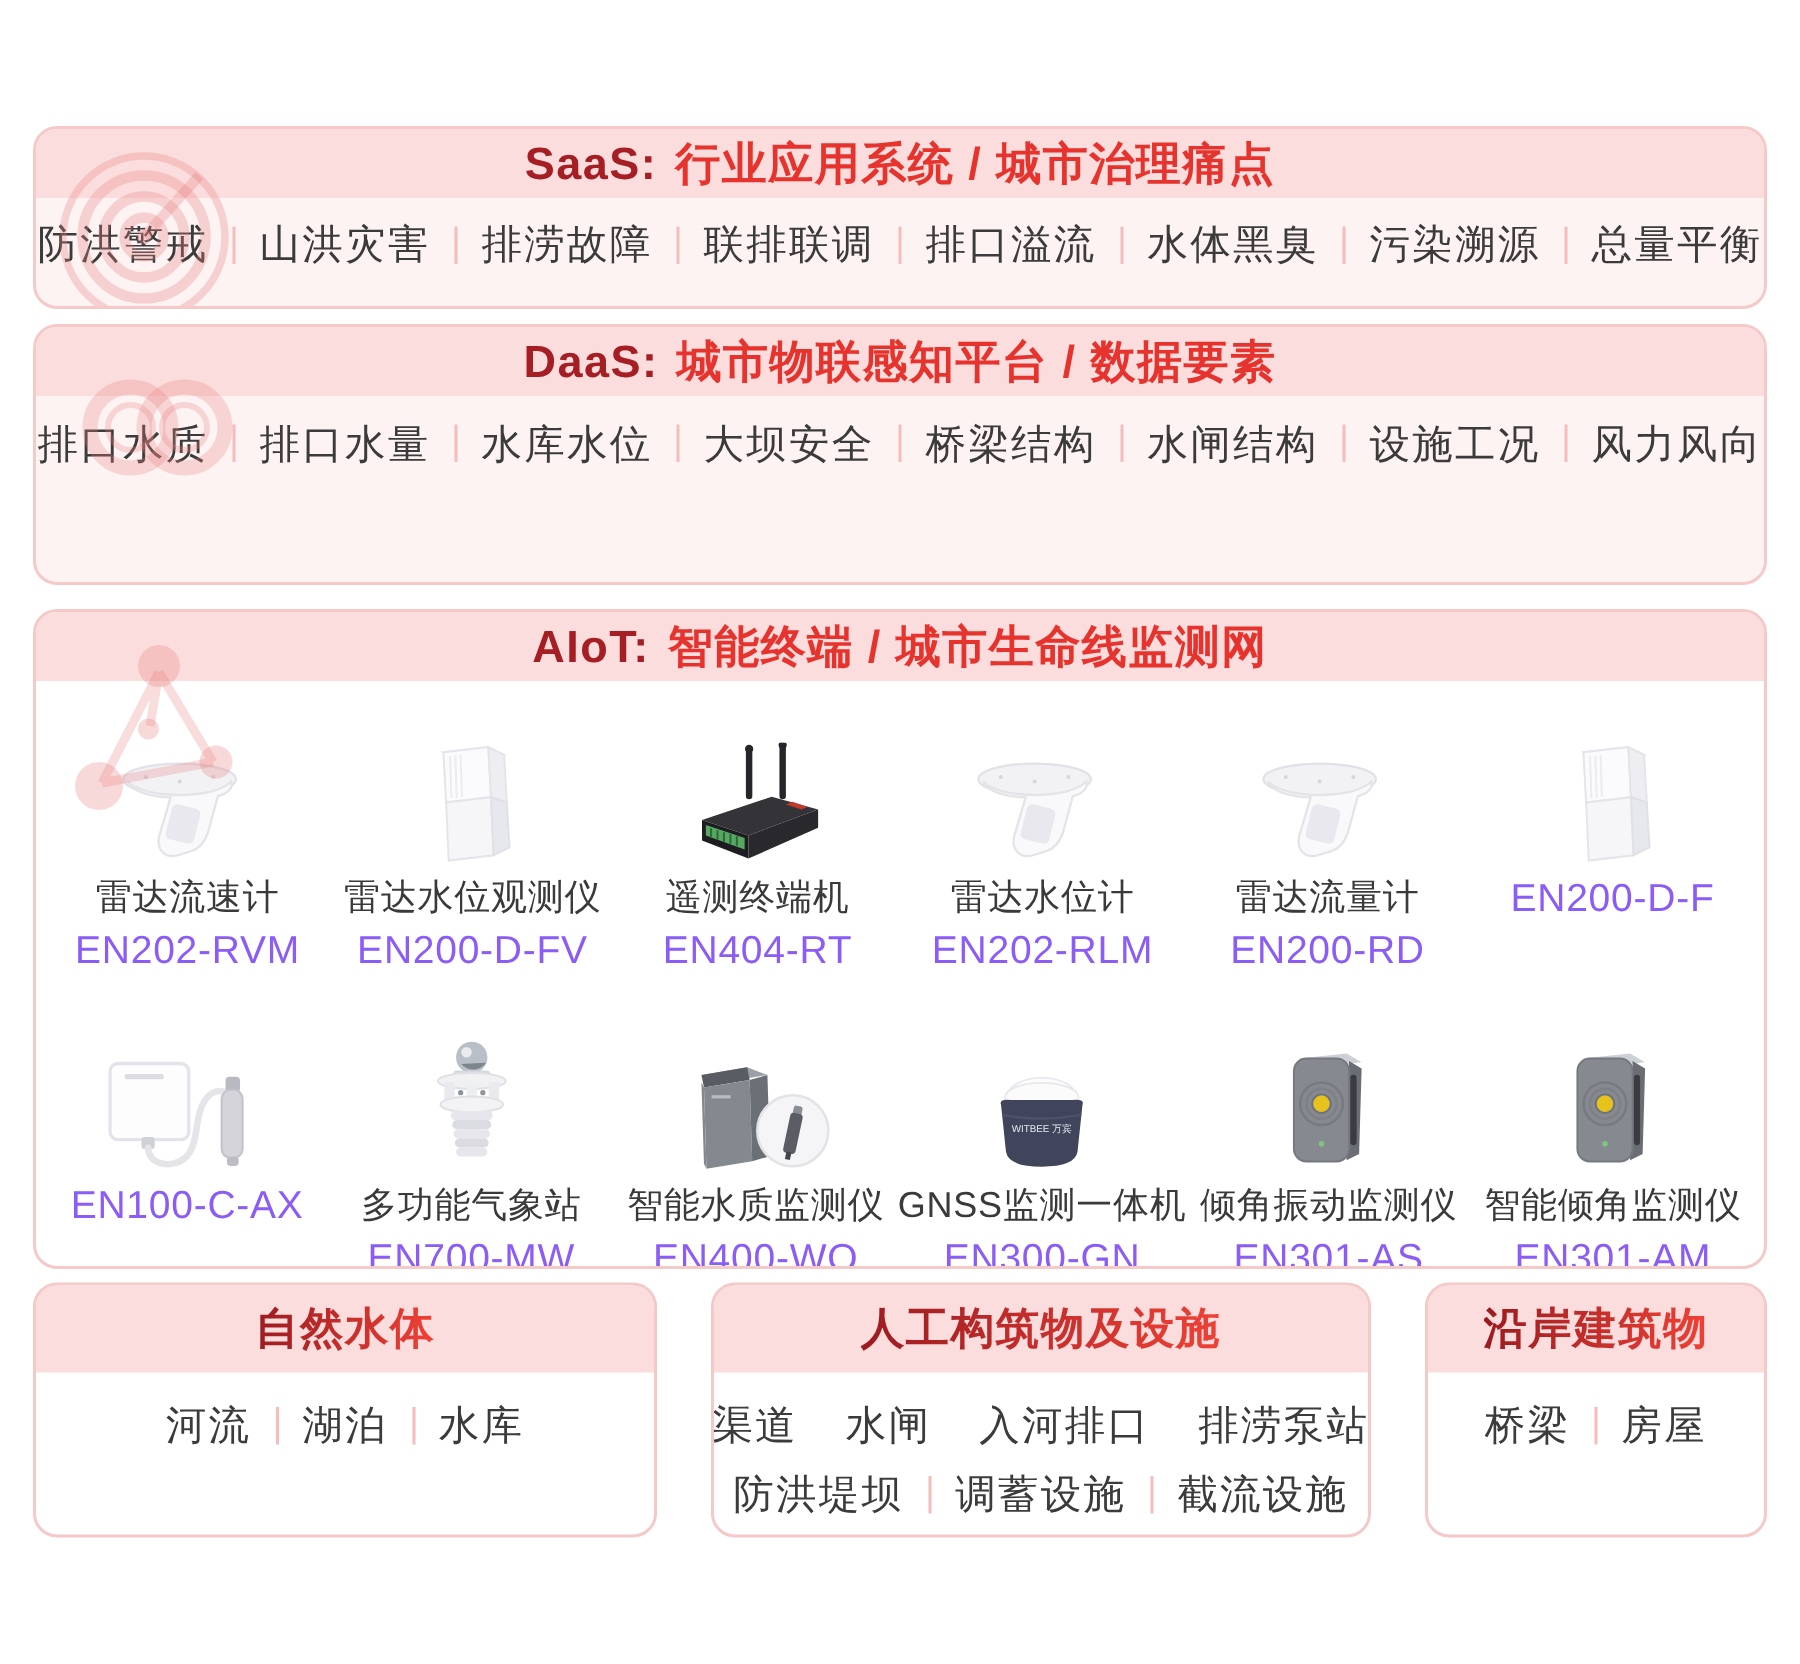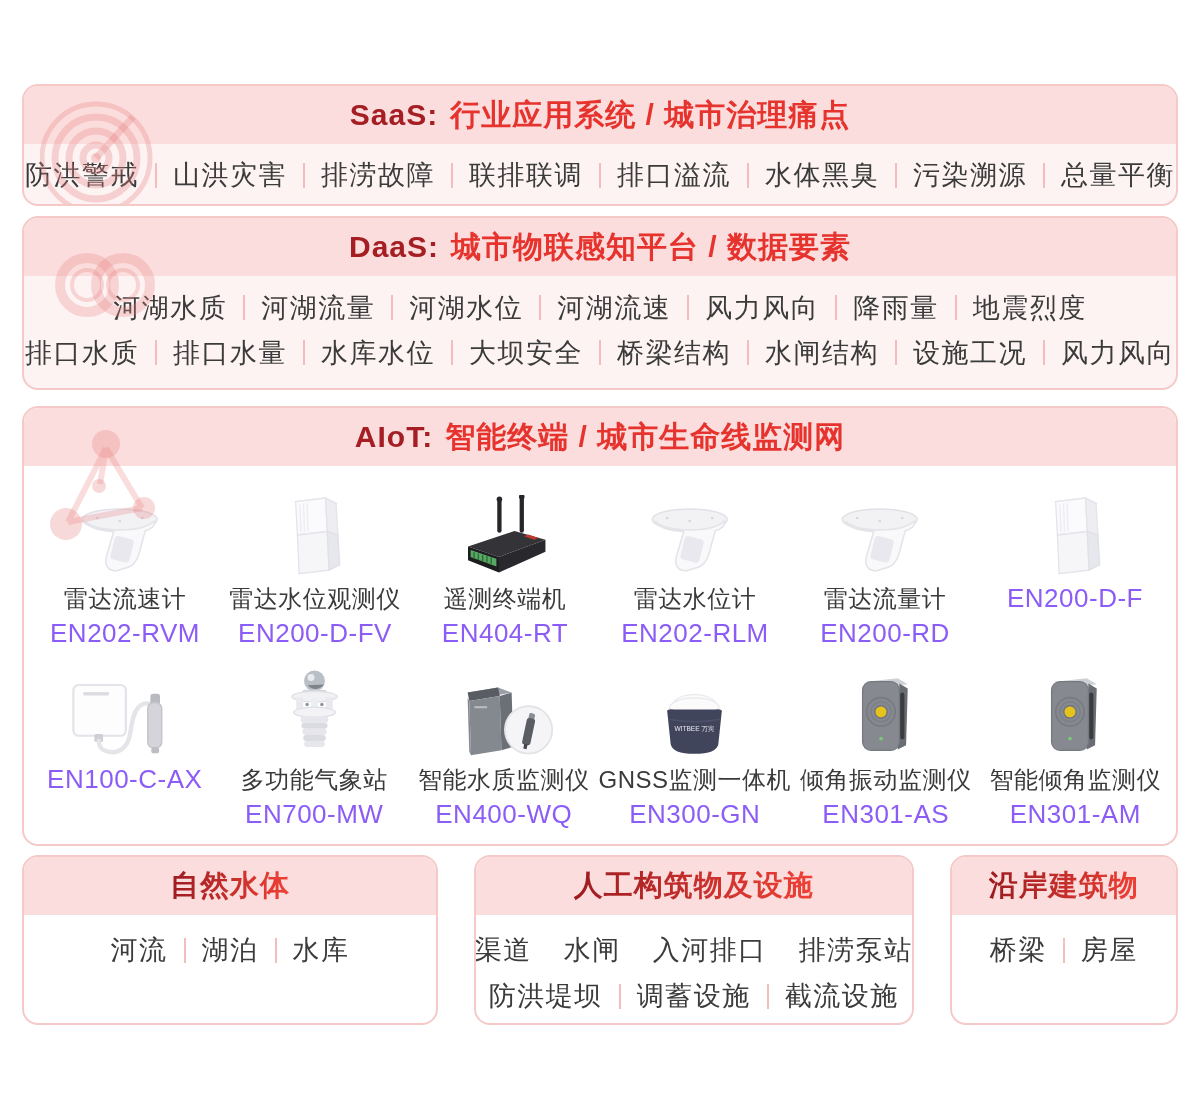--- a/index.html
+++ b/index.html
@@ -1,32 +1,32 @@
 <!DOCTYPE html>
 <html><head>
 <meta charset="utf-8">
 <style>
   html,body{margin:0;padding:0;background:#ffffff;}
   body{width:1200px;height:1109px;font-family:"Liberation Sans","DejaVu Sans",sans-serif;overflow:hidden;}
   .wrap{padding:84px 22px 0;}
   .sec{position:relative;border:2px solid #f6c9c9;border-radius:16px;background:#fdf3f3;overflow:hidden;box-sizing:border-box;}
   .sec.white{background:#ffffff;}
-  .band{background:#fbdddd;height:58px;display:flex;align-items:center;justify-content:center;position:relative;}
+  .band{background:#fbdddd;height:46px;display:flex;align-items:center;justify-content:center;position:relative;}
   .title{font-size:30px;font-weight:bold;letter-spacing:1px;white-space:nowrap;}
   .title .pre{color:#a41e23;margin-right:12px;}
   .title .rest{color:#e6332d;}
   .items{display:flex;justify-content:center;align-items:center;font-size:27px;color:#3b3b3b;letter-spacing:1.5px;white-space:nowrap;}
   .sep{display:inline-block;width:2px;height:25px;background:#f5bcbc;margin:0 16px;}
   .s1{margin-bottom:10px;height:122px;}
   .s1 .items{height:62px;}
   .s2{margin-bottom:16px;height:174px;}
   .s2 .rows{padding:9px 0 0;}
   .s2 .items{height:45px;}
   .s3{margin-bottom:9px;height:440px;}
-  .products{display:grid;grid-template-columns:repeat(6,1fr);padding:0 6px;}
+  .products{display:grid;grid-template-columns:repeat(6,1fr);padding:12px 6px;}
   .pcell{text-align:center;}
   .pimg{height:88px;margin-top:27px;display:flex;align-items:flex-end;justify-content:center;}
   .row2 .pimg{margin-top:24px;}
   .pname{font-size:24px;color:#3a3a3a;line-height:35px;white-space:nowrap;letter-spacing:0.5px;}
   .pmodel{font-size:26px;color:#8b5cf6;line-height:34px;white-space:nowrap;letter-spacing:0.5px;}
   .brow{display:flex;justify-content:space-between;gap:36px;}
   .bbox{border:2px solid #f6c9c9;border-radius:16px;background:#ffffff;overflow:hidden;height:170px;box-sizing:border-box;}
   .bbox .band{height:58px;}
   .bbox .rows{padding-top:12px;}
   .bbox .items{height:46px;}
@@ -173,35 +173,20 @@
       <path d="M56 62 L93 21" stroke="rgba(233,128,128,.30)" stroke-width="7"></path>
     </svg>
   </section>
 
   <section class="sec s2">
     <div class="band">
       <h2 class="title"><span class="pre">DaaS:</span><span class="rest">城市物联感知平台 / 数据要素</span></h2>
     </div>
     <div class="rows">
       <div class="items">
-          <span class="item">河湖水质</span>
-          <span class="sep"></span>
-          <span class="item">河湖流量</span>
-          <span class="sep"></span>
-          <span class="item">河湖水位</span>
-          <span class="sep"></span>
-          <span class="item">河湖流速</span>
-          <span class="sep"></span>
-          <span class="item">风力风向</span>
-          <span class="sep"></span>
-          <span class="item">降雨量</span>
-          <span class="sep"></span>
-          <span class="item">地震烈度</span>
-        </div>
-      <div class="items">
           <span class="item">排口水质</span>
           <span class="sep"></span>
           <span class="item">排口水量</span>
           <span class="sep"></span>
           <span class="item">水库水位</span>
           <span class="sep"></span>
           <span class="item">大坝安全</span>
           <span class="sep"></span>
           <span class="item">桥梁结构</span>
           <span class="sep"></span>

